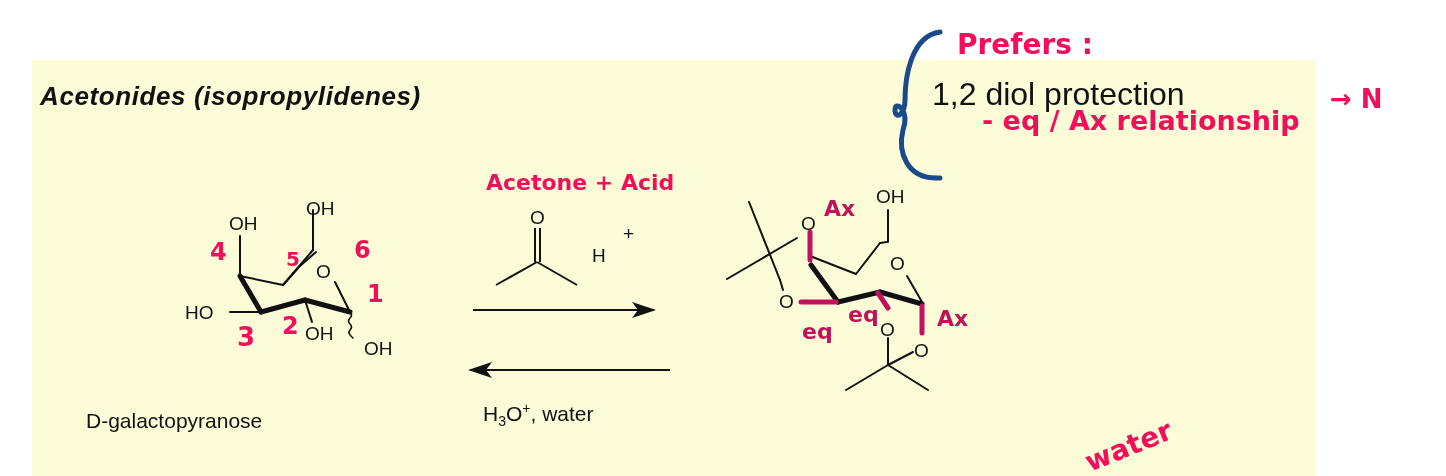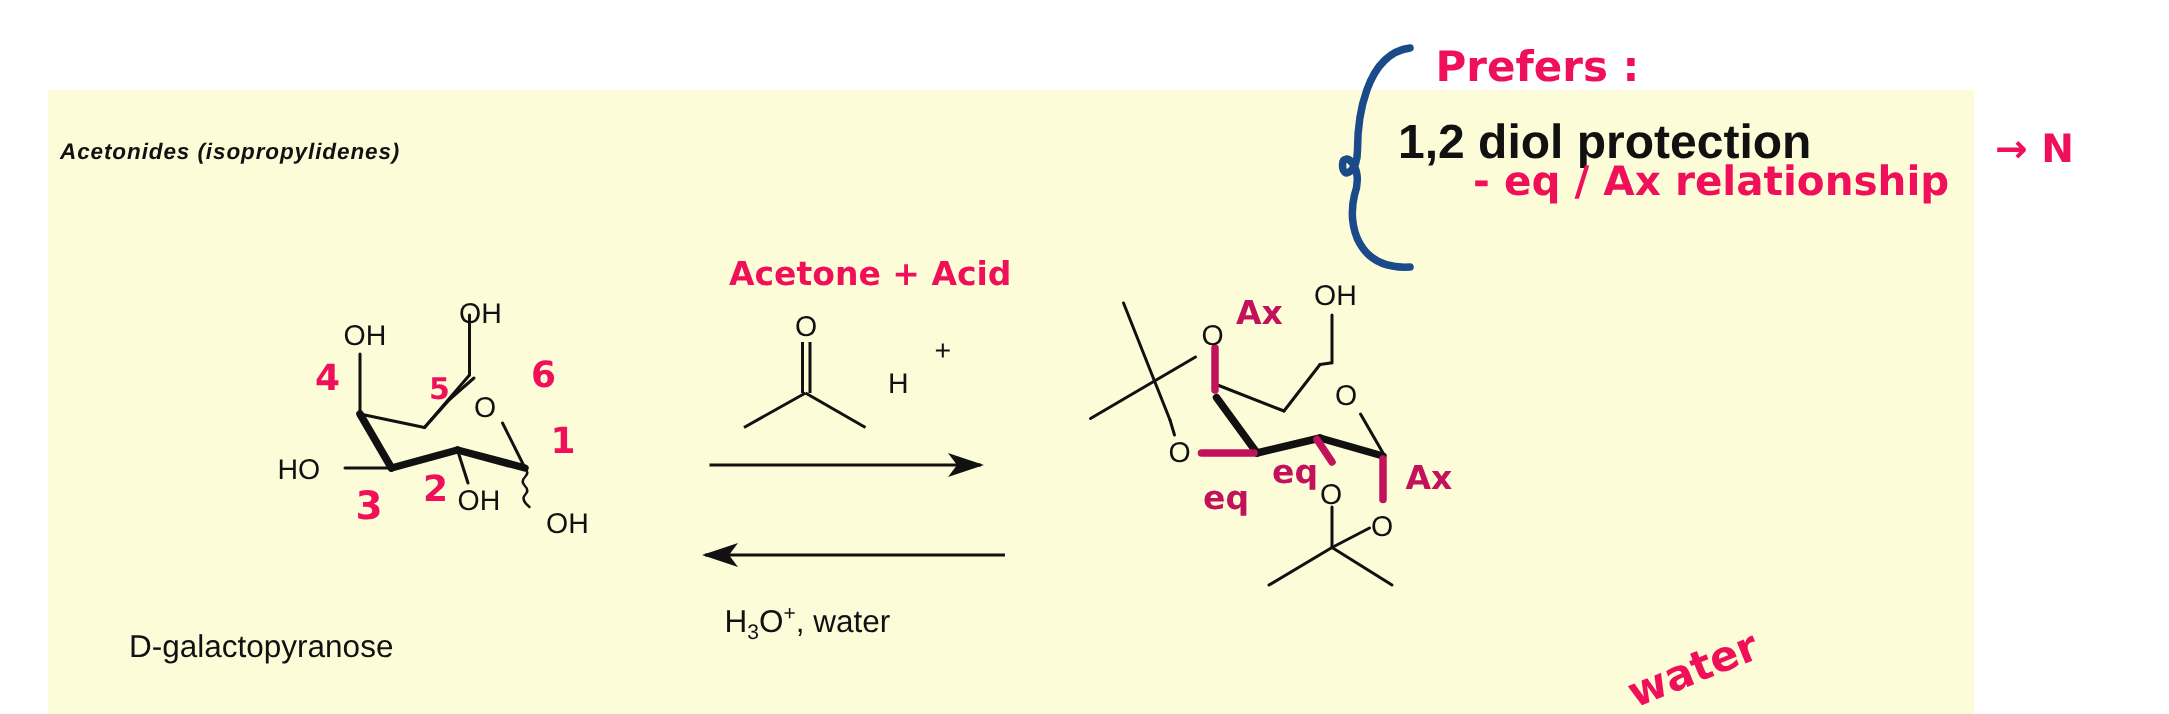--- a/index.html
+++ b/index.html
@@ -8,47 +8,47 @@
     background: #ffffff; position: relative;
     font-family: "Liberation Sans", sans-serif;
   }
   .panel {
     position: absolute; left: 32px; top: 60px;
     width: 1284px; height: 416px;
     background: #fcfcd9;
   }
   .title {
     position: absolute; left: 40px; top: 81px;
-    font-size: 15px; font-weight: bold; font-style: italic;
-    color: #111; letter-spacing: 0.6px; margin-top: 12px;
+    font-size: 26px; font-weight: bold; font-style: italic;
+    color: #111; letter-spacing: 0.6px;
   }
   .big-label {
     position: absolute; left: 932px; top: 76px;
-    font-size: 32px; font-weight: bold; color: #111;
+    font-size: 32px; font-weight: normal; color: #111;
   }
   .chem-text { font-family: "Liberation Sans", sans-serif; font-size: 19px; fill: #111; }
   .hand {
     font-family: "DejaVu Sans", sans-serif; font-weight: bold;
     fill: #f0105a;
   }
   .hand-dark { fill: #c2125b; }
   .label {
     position: absolute; font-size: 21px; color: #111;
   }
   svg.overlay { position: absolute; left: 0; top: 0; }
 </style>
 </head>
 <body>
 
 <div class="panel"></div>
 
 <div class="title">Acetonides (isopropylidenes)</div>
 <div class="big-label">1,2 diol protection</div>
 
-<div class="label" style="left:86px; top:420px;text-align:center;">D-galactopyranose</div>
+<div class="label" style="left:86px; top:409px;text-align:center;">D-galactopyranose</div>
 
 <div class="label" style="left:483px; top:400px;">
   <span>H</span><sub style="font-size:14px">3</sub><span>O</span><sup style="font-size:14px">+</sup><span>, water</span>
 </div>
 
 <svg class="overlay" width="1446" height="476" viewBox="0 0 1446 476">
   <defs>
     <marker id="ah" markerWidth="12" markerHeight="8" refX="11" refY="4" orient="auto">
       <path d="M0,0 L12,4 L0,8 L3,4 Z" fill="#111"></path>
     </marker>

